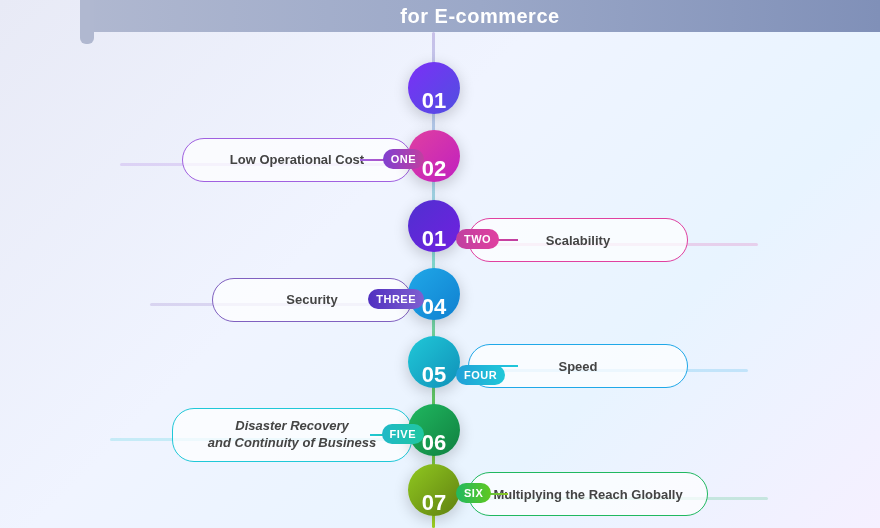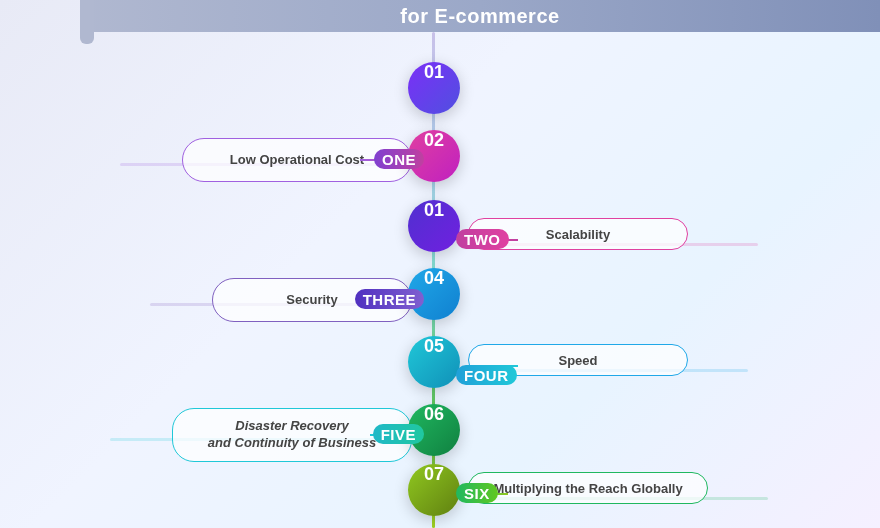--- a/index.html
+++ b/index.html
@@ -53,23 +53,23 @@
       border-radius: 2px;
     }
 
     
     .node {
       position: absolute;
       width: 52px;
       height: 52px;
       border-radius: 50%;
       display: flex;
-      align-items: flex-start;
-      justify-content: center;
-      font-size: 18px;
+      align-items: flex-end;
+      justify-content: center;
+      font-size: 22px;
       font-weight: 800;
       color: white;
       left: 408px;
       box-shadow: 0 4px 15px rgba(0,0,0,0.2);
       z-index: 10;
     }
 
     .node-01 {
       top: 62px;
       background: linear-gradient(135deg, #7b2ff7, #5050e0);
@@ -116,21 +116,21 @@
       font-size: 13px;
       font-weight: 600;
       text-align: center;
       line-height: 1.3;
       color: #444;
     }
 
     
     .pill-right {
       position: absolute;
-      height: 32px;
+      height: 44px;
       border-radius: 22px;
       border: 1.5px solid;
       display: flex;
       align-items: center;
       justify-content: center;
       left: 468px;
       background: rgba(255,255,255,0.7);
     }
 
     .pill-right-text {
@@ -155,21 +155,21 @@
     }
 
     
     .tag {
       position: absolute;
       height: 20px;
       border-radius: 10px;
       display: flex;
       align-items: center;
       justify-content: center;
-      font-size: 15px;
+      font-size: 11px;
       font-weight: 800;
       color: white;
       padding: 0 8px;
       letter-spacing: 0.5px;
       z-index: 15;
     }
 
     
 
     

